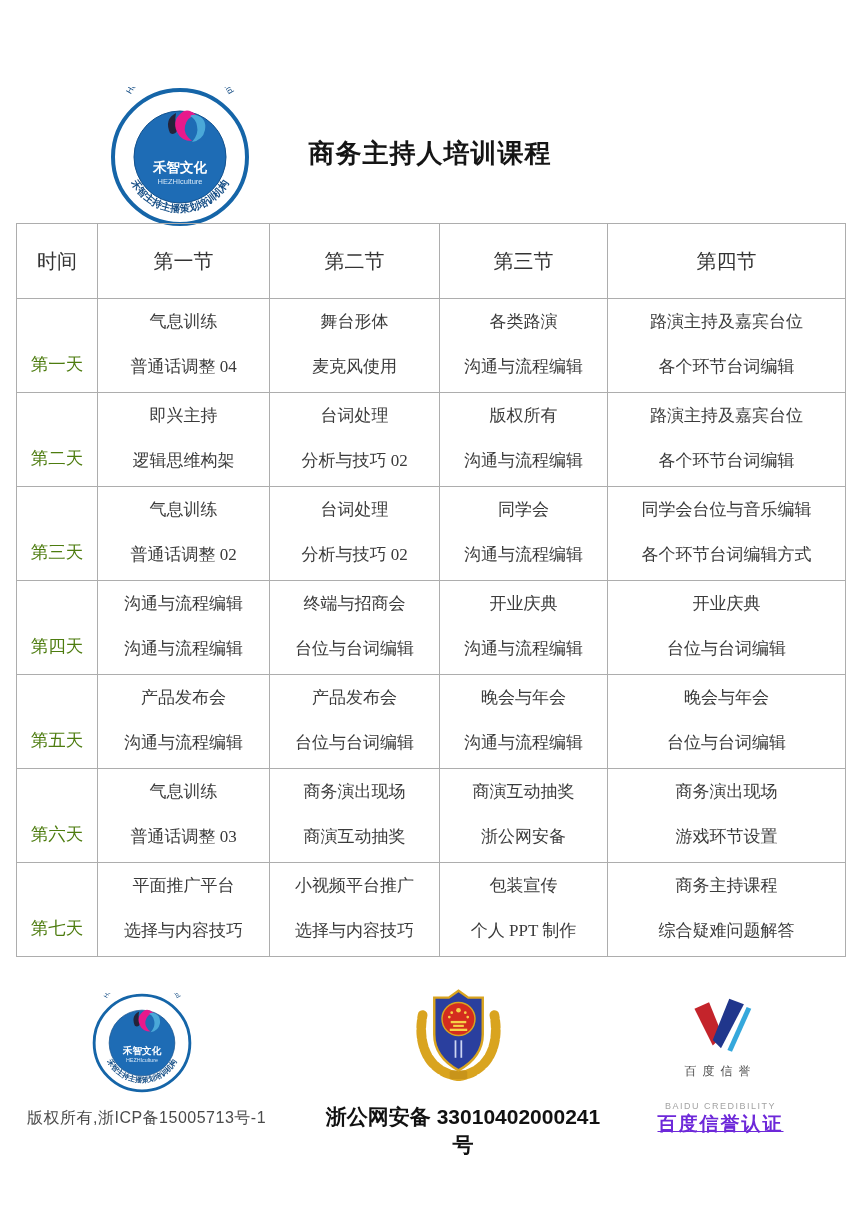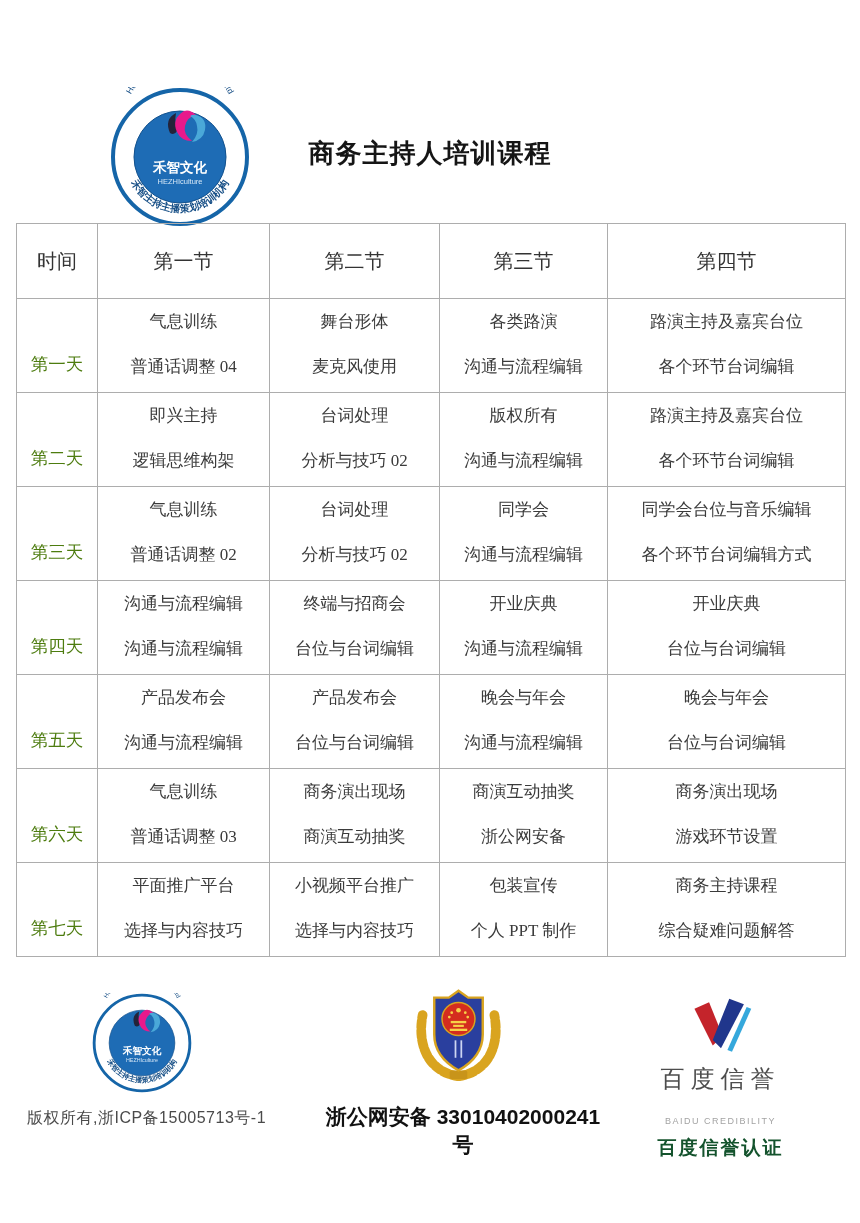--- a/index.html
+++ b/index.html
@@ -26,23 +26,23 @@
             font-size:17.5px;color:#4d7c0f;}
 
   
   .logo-footer{position:absolute;left:92px;top:993px;width:100px;height:100px;}
   .copyright{position:absolute;left:27px;top:1108px;font-size:16px;color:#4a4a4a;letter-spacing:0.5px;}
   .police-badge{position:absolute;left:410px;top:986px;width:97px;height:97px;}
   .police-record{position:absolute;left:295px;top:1103px;width:290px;text-align:center;
                  font-size:21px;font-weight:bold;color:#111;margin-left:23px;}
   .baidu-box{position:absolute;left:638px;top:995px;width:165px;text-align:center;}
   .baidu-v{width:68px;height:66px;display:block;margin:0 auto;}
-  .baidu-cn{font-size:24px;color:#4d4d4d;letter-spacing:6px;margin-top:2px;}
+  .baidu-cn{font-size:12px;color:#4d4d4d;letter-spacing:6px;margin-top:2px;}
   .baidu-en{font-size:9px;color:#a3a3a3;letter-spacing:1.5px;margin-top:21px;}
-  .baidu-cert{font-size:19px;font-weight:bold;color:#14532d;letter-spacing:2px;margin-top:9px;}
+  .baidu-cert{font-size:19px;font-weight:bold;color:#6d28d9;letter-spacing:2px;text-decoration:underline;}
   .defs-holder{position:absolute;width:0;height:0;overflow:hidden;}
 </style>
 </head>
 <body>
 
 <svg class="defs-holder" xmlns="http://www.w3.org/2000/svg" aria-hidden="true">
   <symbol id="hezhi-logo" viewBox="0 0 140 140">
     <circle cx="70" cy="70" r="67" fill="#ffffff" stroke="#1565a8" stroke-width="4"></circle>
     <circle cx="70" cy="70" r="46" fill="#1e6cb5" stroke="#12518d" stroke-width="1"></circle>
     <path id="hz-arc-top" d="M18.3,51.2 A55,55 0 1 1 121.7,51.2" fill="none"></path>

